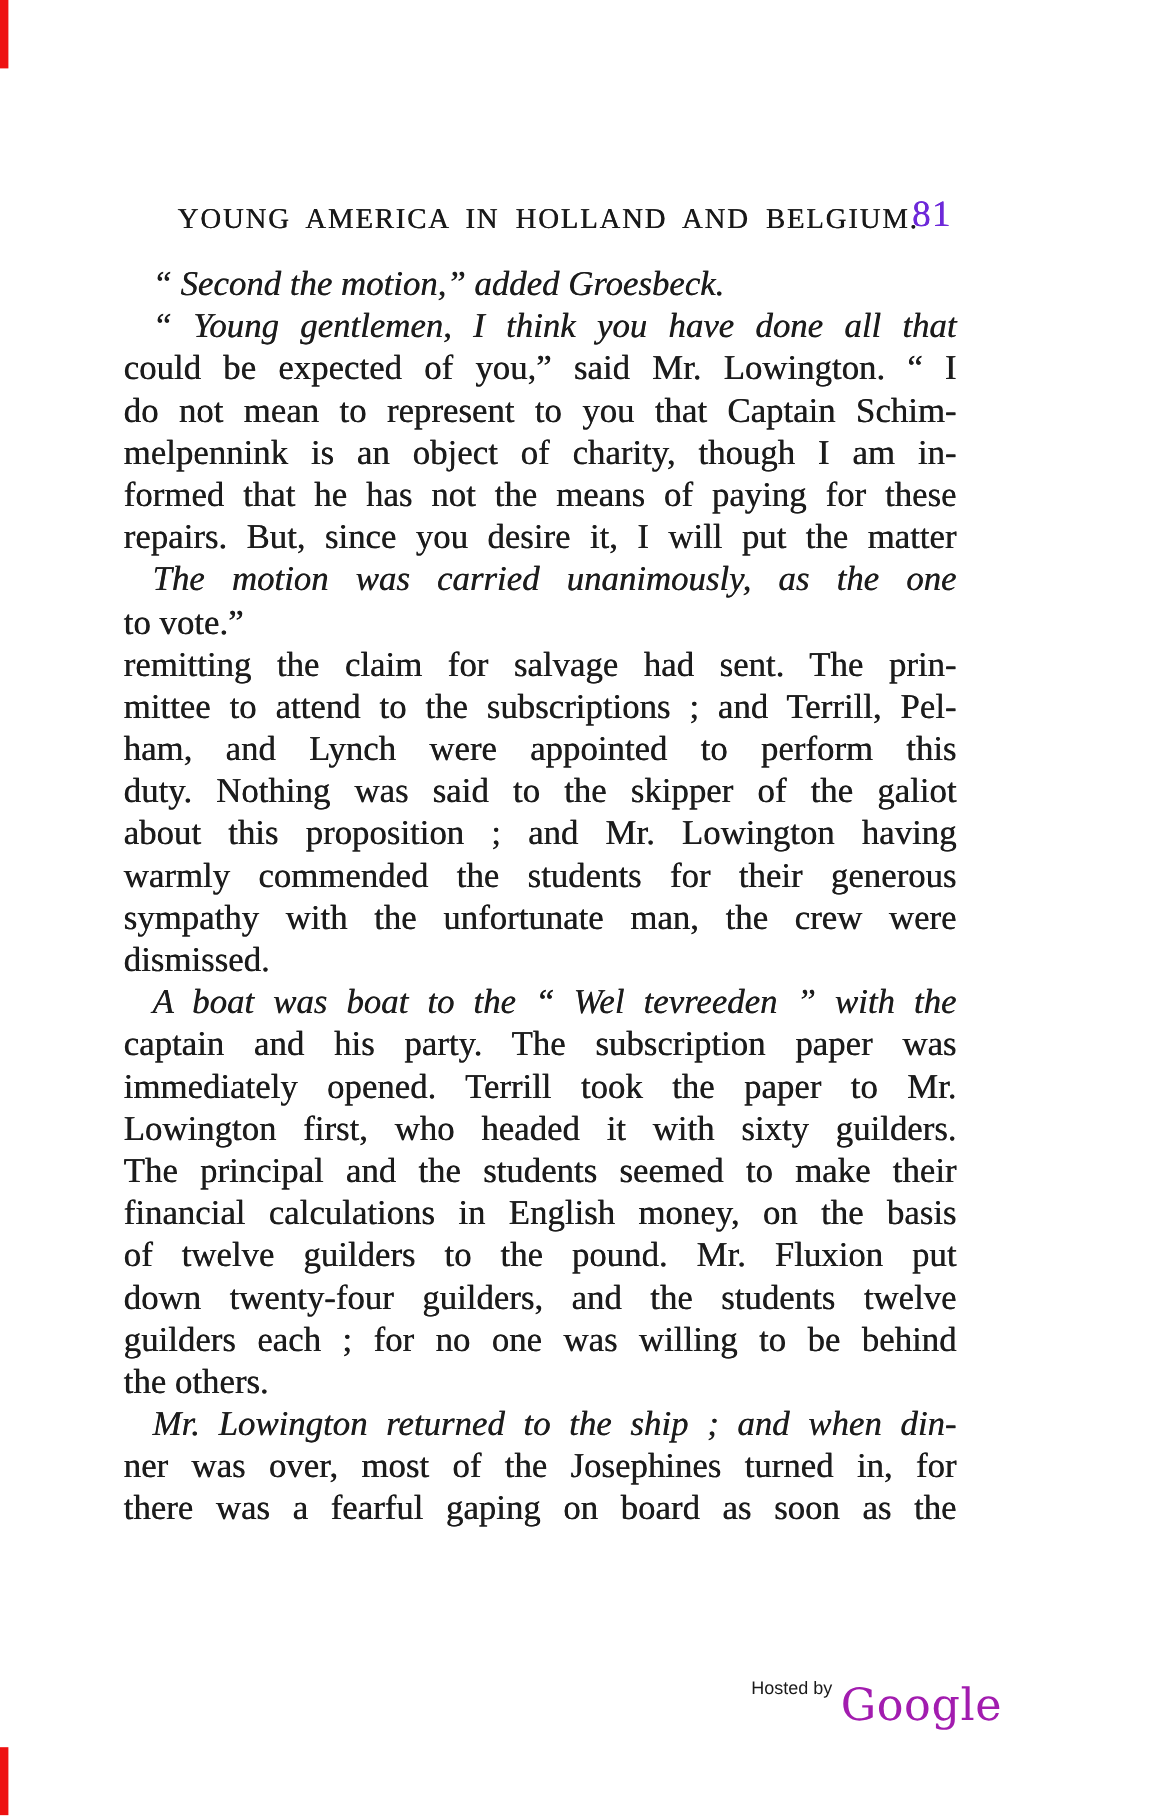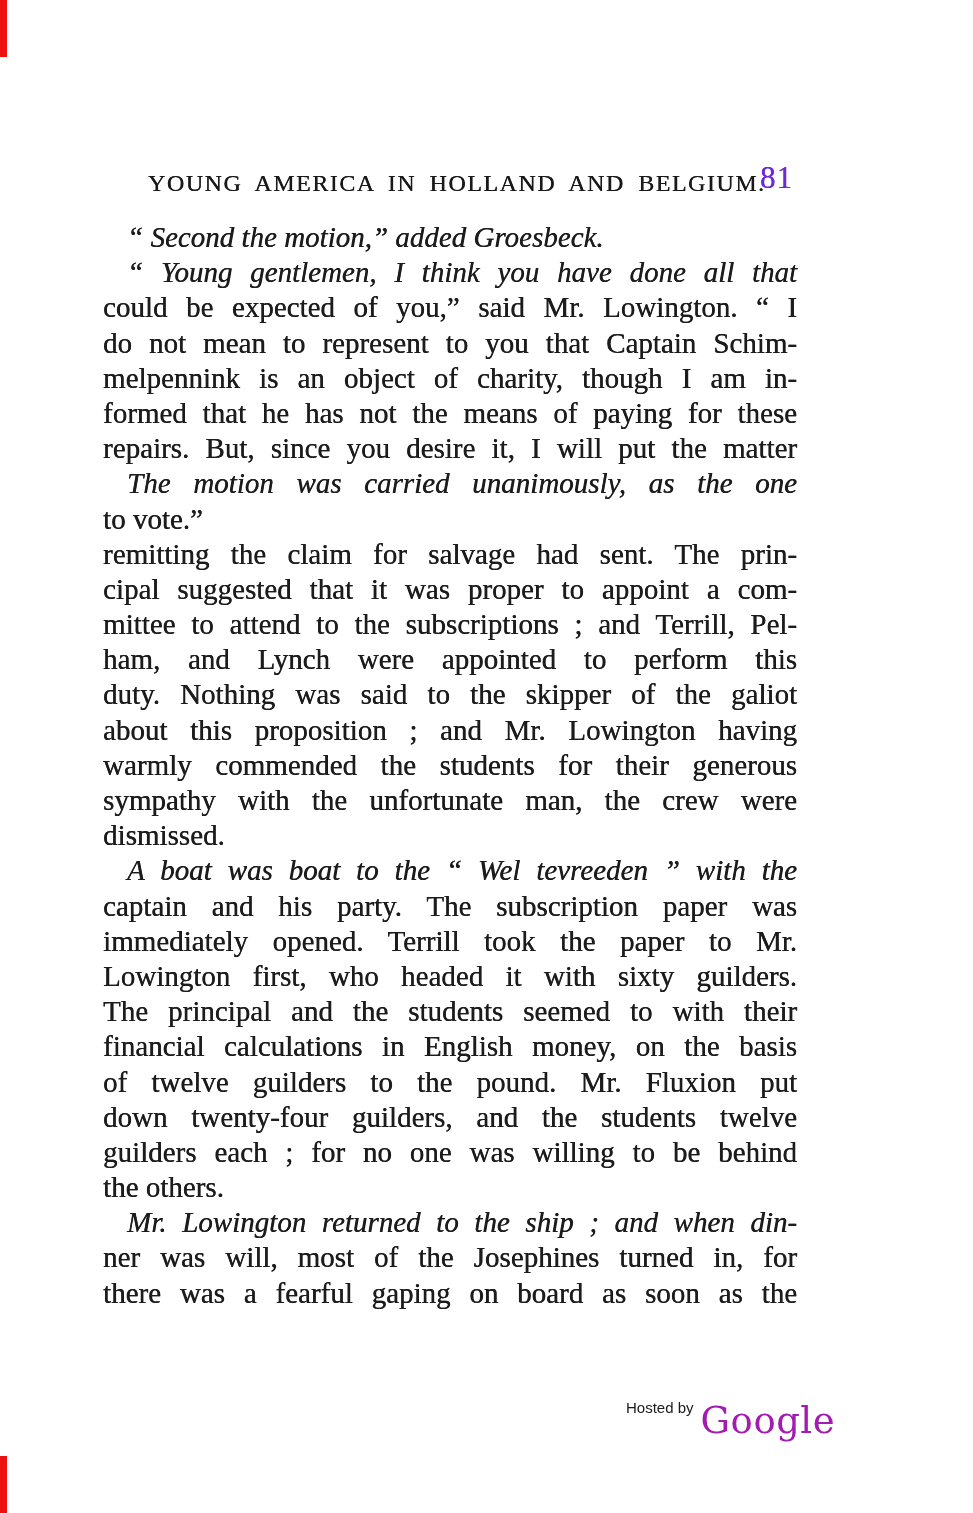--- a/index.html
+++ b/index.html
@@ -97,40 +97,39 @@
       <div class="line first">“ Second the motion,” added Groesbeck.</div>
       <div class="line j first">“ Young gentlemen, I think you have done all that</div>
       <div class="line j">could be expected of you,” said Mr. Lowington.  “ I</div>
       <div class="line j">do not mean to represent to you that Captain Schim-</div>
       <div class="line j">melpennink is an object of charity, though I am in-</div>
       <div class="line j">formed that he has not the means of paying for these</div>
       <div class="line j">repairs.  But, since you desire it, I will put the matter</div>
       <div class="line j first">The motion was carried unanimously, as the one</div>
       <div class="line">to vote.”</div>
       <div class="line j">remitting the claim for salvage had sent.  The prin-</div>
-      <div class="line j">cipal suggested that it was proper to appoint a com-</div>
       <div class="line j">mittee to attend to the subscriptions ; and Terrill, Pel-</div>
       <div class="line j">ham, and Lynch were appointed to perform this</div>
       <div class="line j">duty.  Nothing was said to the skipper of the galiot</div>
       <div class="line j">about this proposition ; and Mr. Lowington having</div>
       <div class="line j">warmly commended the students for their generous</div>
       <div class="line j">sympathy with the unfortunate man, the crew were</div>
       <div class="line">dismissed.</div>
       <div class="line j first">A boat was boat to the “ Wel tevreeden ” with the</div>
       <div class="line j">captain and his party.  The subscription paper was</div>
       <div class="line j">immediately opened.  Terrill took the paper to Mr.</div>
       <div class="line j">Lowington first, who headed it with sixty guilders.</div>
-      <div class="line j">The principal and the students seemed to with their</div>
+      <div class="line j">The principal and the students seemed to make their</div>
       <div class="line j">financial calculations in English money, on the basis</div>
       <div class="line j">of twelve guilders to the pound.  Mr. Fluxion put</div>
       <div class="line j">down twenty-four guilders, and the students twelve</div>
       <div class="line j">guilders each ; for no one was willing to be behind</div>
       <div class="line">the others.</div>
       <div class="line j first">Mr. Lowington returned to the ship ; and when din-</div>
-      <div class="line j">ner was will, most of the Josephines turned in, for</div>
+      <div class="line j">ner was over, most of the Josephines turned in, for</div>
       <div class="line j">there was a fearful gaping on board as soon as the</div>
     </div>
 
   <div class="footer">
     <span class="hosted">Hosted by</span>
     <span class="brand">Google</span>
   </div>
 </div>
 
 </body></html>

